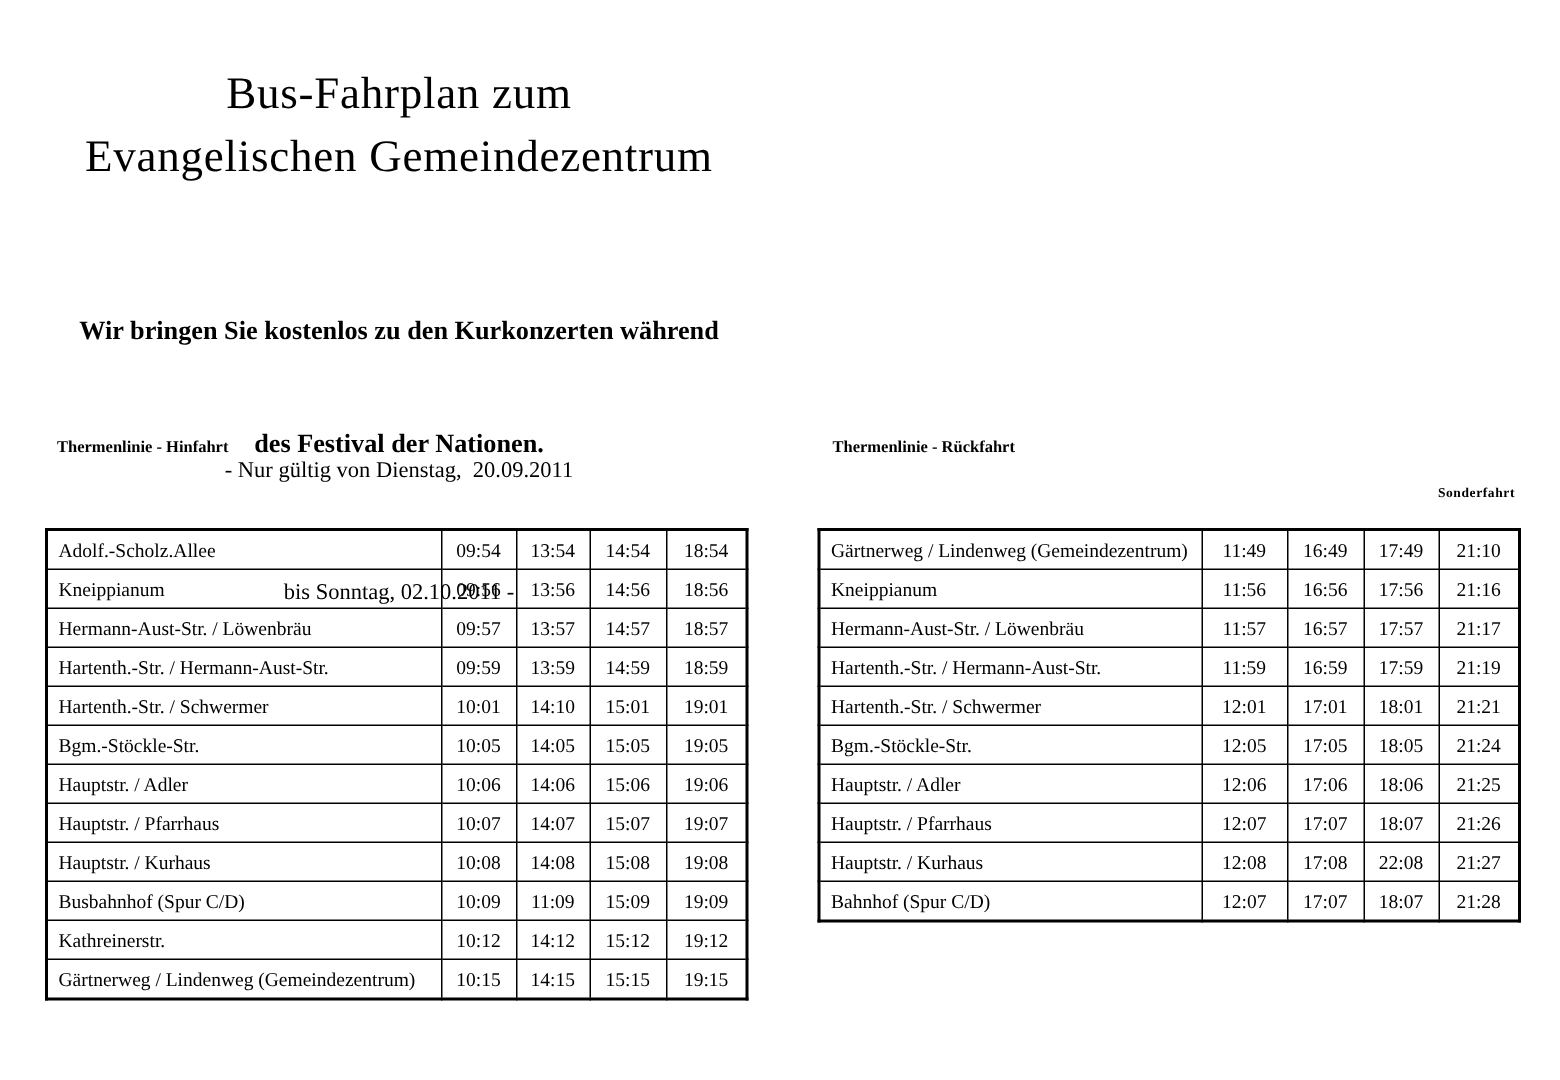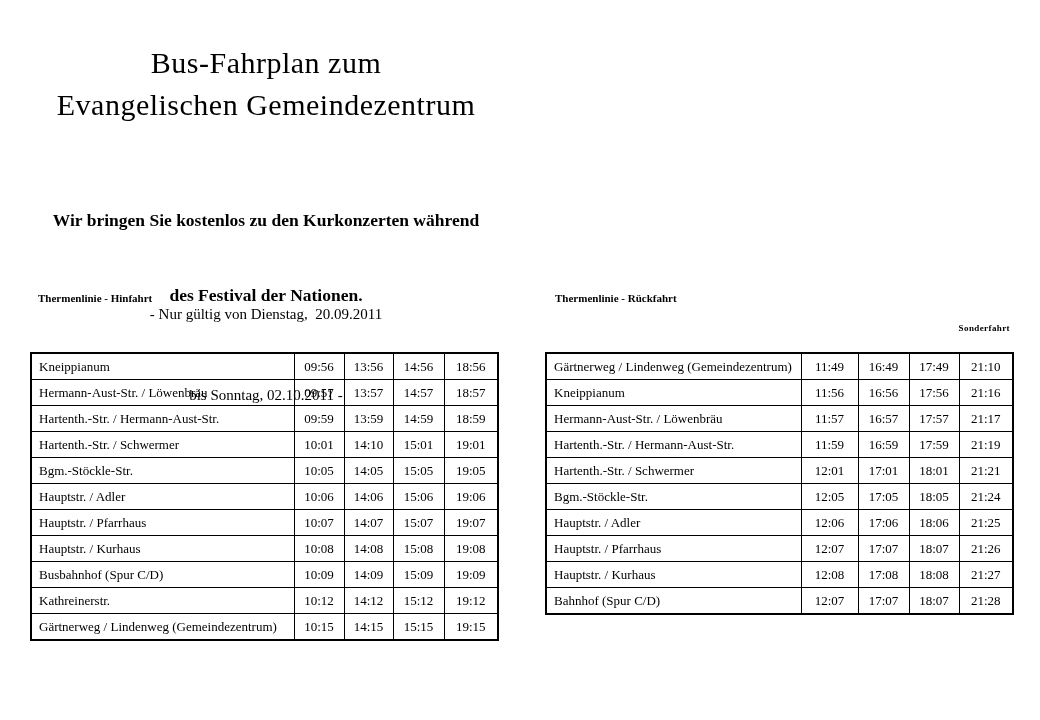--- a/index.html
+++ b/index.html
@@ -84,20 +84,27 @@
 <table id="table-0" class="timetable">
   <colgroup>
     <col style="width:263px">
       <col style="width:50px">
       <col style="width:49px">
     <col style="width:51px">
       <col style="width:54px">
   </colgroup>
   <tbody>
       <tr>
+    <td class="station">Adolf.-Scholz.Allee</td>
+    <td class="time">09:54</td>
+    <td class="time">13:54</td>
+    <td class="time">14:54</td>
+    <td class="time">18:54</td>
+  </tr>
+      <tr>
     <td class="station">Kneippianum</td>
     <td class="time">09:56</td>
     <td class="time">13:56</td>
     <td class="time">14:56</td>
     <td class="time">18:56</td>
   </tr>
       <tr>
     <td class="station">Hermann-Aust-Str. / Löwenbräu</td>
     <td class="time">09:57</td>
     <td class="time">13:57</td>
@@ -142,21 +149,21 @@
       <tr>
     <td class="station">Hauptstr. / Kurhaus</td>
     <td class="time">10:08</td>
     <td class="time">14:08</td>
     <td class="time">15:08</td>
     <td class="time">19:08</td>
   </tr>
       <tr>
     <td class="station">Busbahnhof (Spur C/D)</td>
     <td class="time">10:09</td>
-    <td class="time">14:09</td>
+    <td class="time">11:09</td>
     <td class="time">15:09</td>
     <td class="time">19:09</td>
   </tr>
       <tr>
     <td class="station">Kathreinerstr.</td>
     <td class="time">10:12</td>
     <td class="time">14:12</td>
     <td class="time">15:12</td>
     <td class="time">19:12</td>
   </tr>
@@ -232,21 +239,21 @@
     <td class="station">Hauptstr. / Pfarrhaus</td>
     <td class="time">12:07</td>
     <td class="time">17:07</td>
     <td class="time">18:07</td>
     <td class="time">21:26</td>
   </tr>
       <tr>
     <td class="station">Hauptstr. / Kurhaus</td>
     <td class="time">12:08</td>
     <td class="time">17:08</td>
-    <td class="time">18:08</td>
+    <td class="time">22:08</td>
     <td class="time">21:27</td>
   </tr>
       <tr>
     <td class="station">Bahnhof (Spur C/D)</td>
     <td class="time">12:07</td>
     <td class="time">17:07</td>
     <td class="time">18:07</td>
     <td class="time">21:28</td>
   </tr>
     </tbody>

